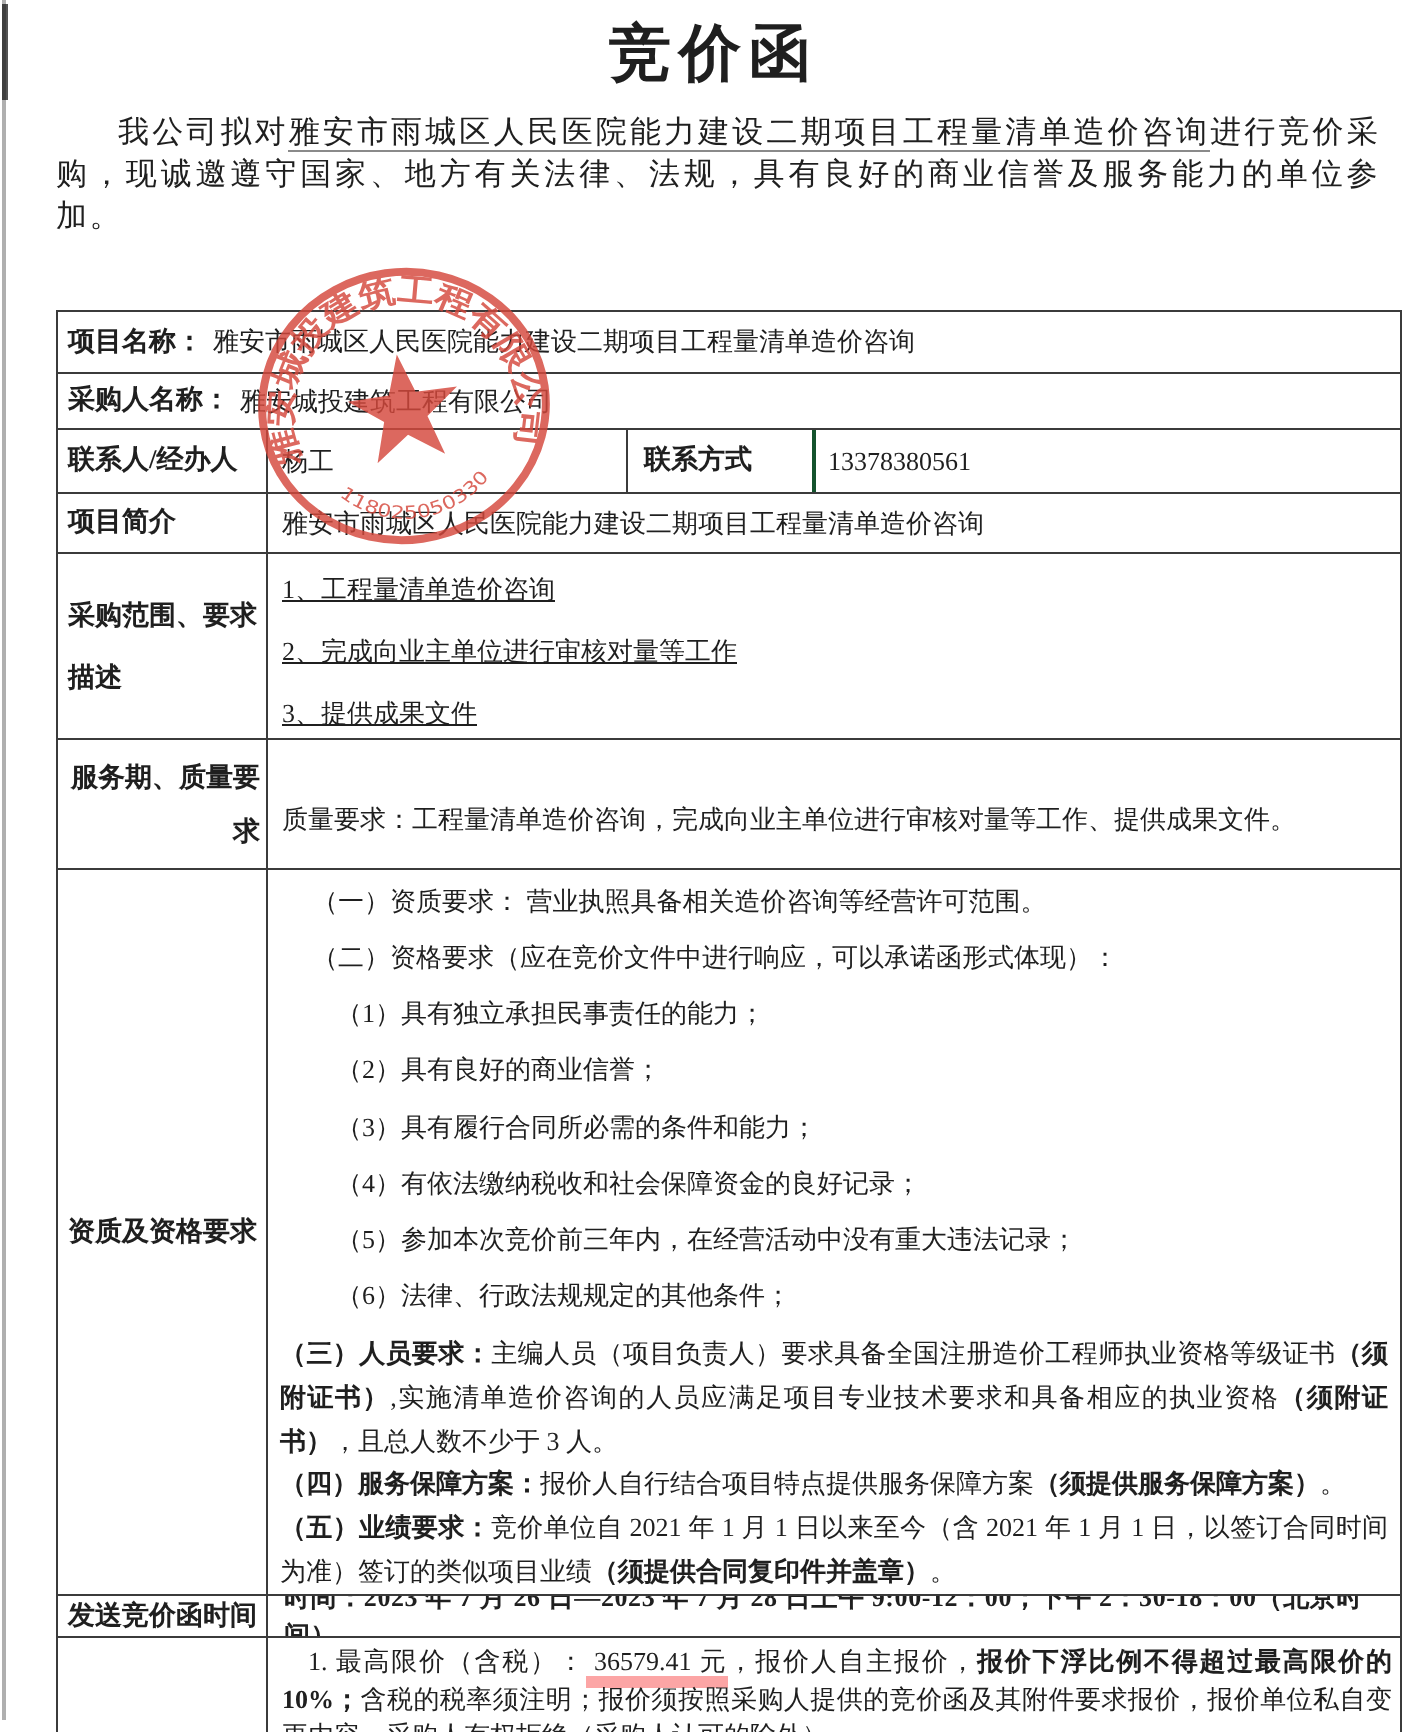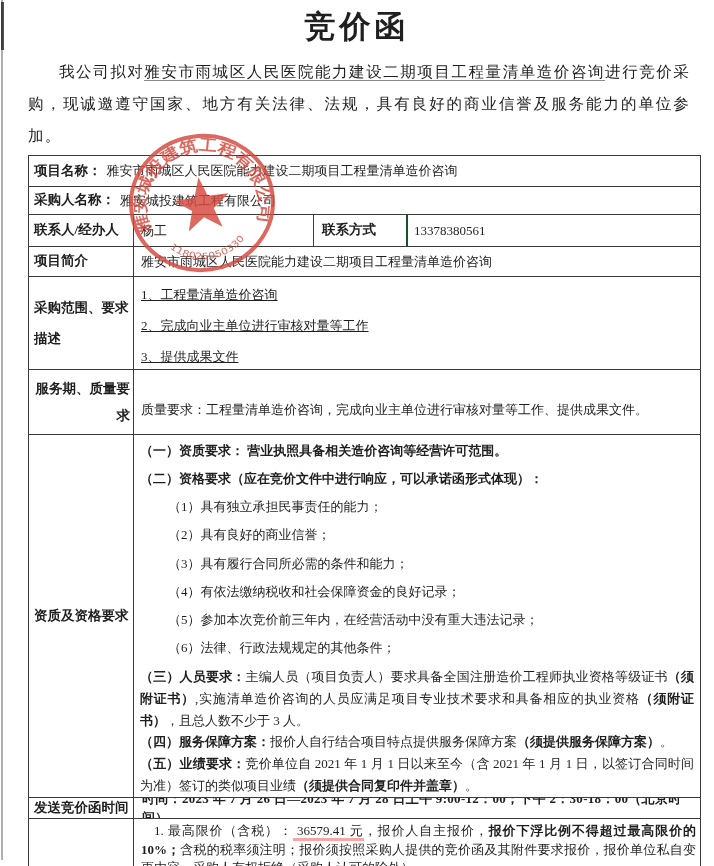--- a/index.html
+++ b/index.html
@@ -9,21 +9,21 @@
     font-family:"Liberation Serif","DejaVu Serif",serif;
   }
   .page{position:absolute;inset:0;}
   
   .edge-line{position:absolute;left:1px;top:0;width:2px;height:860px;background:rgba(45,45,45,.38);}
   .edge-line-dark{position:absolute;left:1px;top:2px;width:3px;height:48px;background:rgba(25,25,25,.75);}
   
   .title{position:absolute;top:6px;left:0;width:100%;margin:0;text-align:center;
     font-size:31px;font-weight:bold;letter-spacing:4px;}
   .intro{position:absolute;top:56px;left:28px;width:662px;margin:0;
-    font-size:15.5px;line-height:32px;letter-spacing:1.2px;text-align:justify;text-indent:2em;}
+    font-size:15.5px;line-height:21px;letter-spacing:1.2px;text-align:justify;text-indent:2em;}
   .ul{border-bottom:1px solid #8a8a8a;}
   
   .tbl{position:absolute;left:28px;top:155px;width:673px;border:1px solid #3b3b3b;
     font-size:13px;line-height:1.5;box-sizing:border-box;}
   .tr{display:flex;border-bottom:1px solid #3b3b3b;box-sizing:border-box;}
   .tr:last-child{border-bottom:none;}
   .r1{height:31px}.r2{height:28px}.r3{height:32px}.r4{height:30px}.r5{height:93px}
   .r6{height:65px}.r7{height:363px}.r8{height:21px}.r9{height:57px}
   .th{width:105px;flex:0 0 105px;box-sizing:border-box;border-right:1px solid #3b3b3b;
     font-weight:bold;font-size:13.5px;display:flex;align-items:center;padding:2px 3px 2px 5px;}
@@ -39,29 +39,29 @@
     font-weight:bold;font-size:13.5px;padding-left:8px;box-sizing:border-box;}
   .td-phone{flex:1;display:flex;align-items:center;padding-left:6px;box-sizing:border-box;}
   
   .scope-cell{padding-top:8px;}
   .scope-cell div{margin-bottom:11px;line-height:20px;text-decoration:underline;}
   .service-cell{padding-top:10px;}
   .service-cell .l2{margin-top:20px;}
   
   .qual-cell{padding:6px 6px 0 6px;}
   .q{margin:0;text-align:justify;}
-  .qb{margin:0 0 8px 0;line-height:1.55;font-weight:bold;}
+  .qb{margin:0 0 8px 16px;line-height:1.55;font-weight:normal;}
   .qi{margin:0 0 8px 0;padding-left:28px;line-height:1.55;}
   .q3{line-height:1.67;}
   
   .time-cell{display:flex;align-items:center;font-weight:bold;letter-spacing:.3px;padding-left:8px;}
   
   .price-cell{padding-top:3px;}
   .price-cell p{margin:0;line-height:18.5px;text-indent:1em;text-align:justify;}
-  .amount{border-bottom:3px solid #fca5a5;}
+  .amount{border-bottom:6px solid #fca5a5;}
   
   .seal{position:absolute;left:126px;top:130px;width:152px;height:146px;
     transform:rotate(-8deg);opacity:.82;pointer-events:none;}
 </style>
 </head>
 <body>
 
 <div class="page">
 
   <div class="edge-line"></div>

